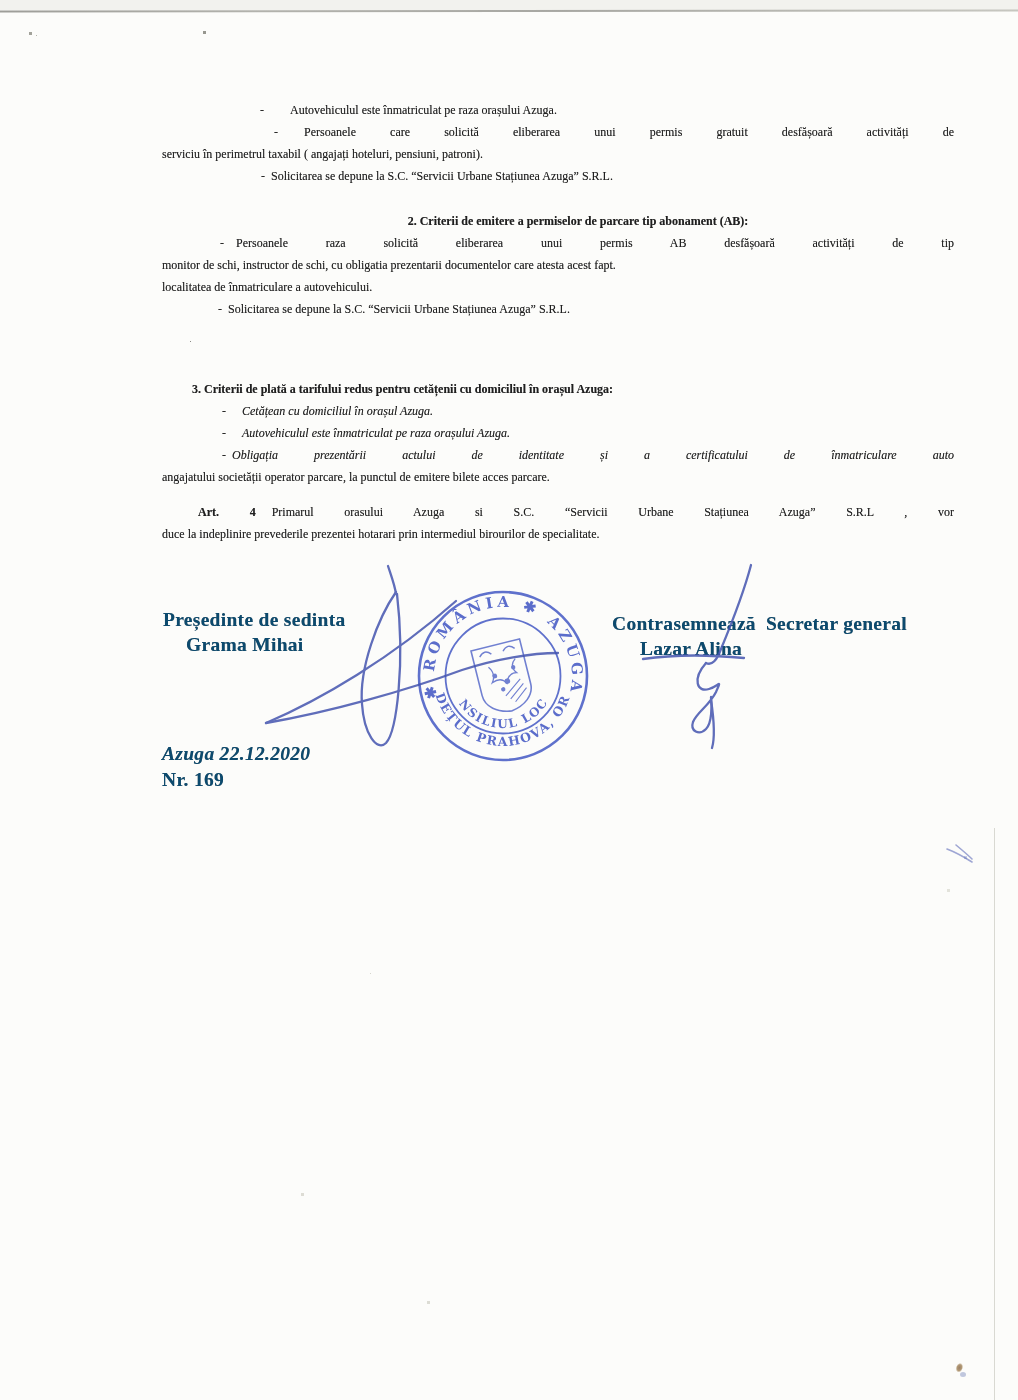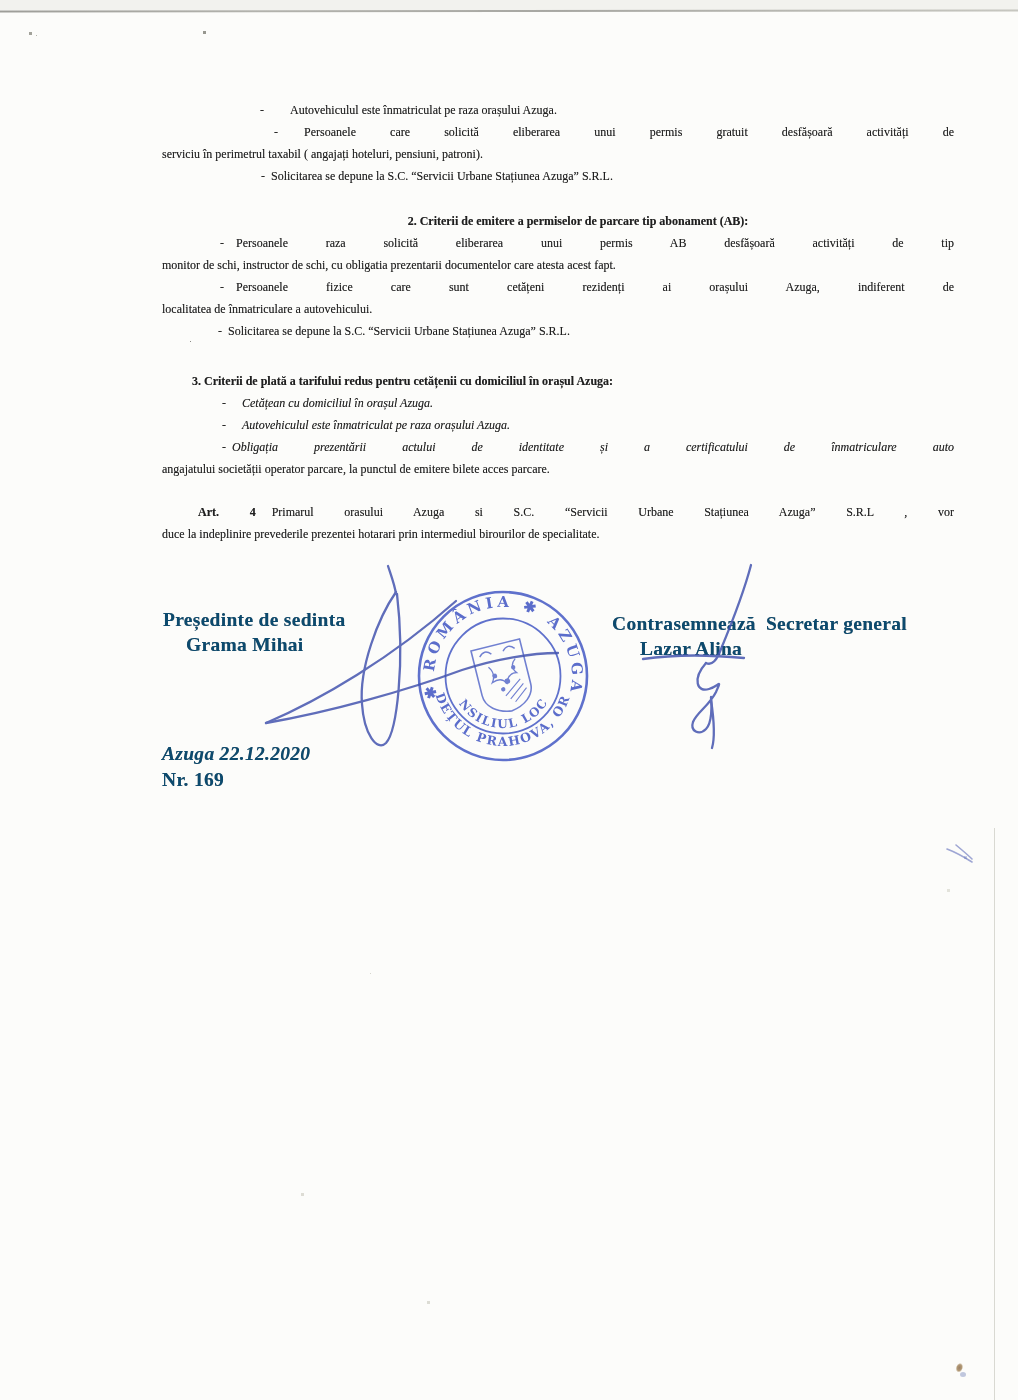--- a/index.html
+++ b/index.html
@@ -26,21 +26,21 @@
     background:#97a3c9;opacity:.6;}
 
   
   .doc{position:absolute;left:162px;width:792px;}
   .line{position:relative;display:block;height:22px;line-height:22px;font-size:12px;
     white-space:nowrap;color:var(--ink,#1f1f1f);
     text-shadow:0 0 .5px rgba(45,45,45,.5);}
   .j{text-align:justify;text-align-last:justify;}
   .b{font-weight:bold;}
   .marker{display:inline;}
-  .g-intro{top:99px;} .g-s2{top:210px;} .g-s3{top:370px;} .g-art4{top:501px;}
+  .g-intro{top:99px;} .g-s2{top:210px;} .g-s3{top:378px;} .g-art4{top:501px;}
   .p98{padding-left:98px;} .p112{padding-left:112px;} .p99{padding-left:99px;}
   .p58{padding-left:58px;} .p56{padding-left:56px;} .p40{padding-left:40px;text-align:center;}
   .p30{padding-left:30px;} .p60{padding-left:60px;font-style:italic;} .p36{padding-left:36px;}
   .mr26{margin-right:26px;} .mr16{margin-right:16px;} .mr12{margin-right:12px;} .mr6{margin-right:6px;}
 
   
   .sigline{position:absolute;font-weight:bold;font-size:19.5px;white-space:nowrap;
     letter-spacing:.3px;color:#0c4a6e;text-shadow:0 0 .5px rgba(40,40,40,.5);}
   .pos-president-title{left:163px;top:609px;}
   .pos-president-name{left:186px;top:634px;}
@@ -67,21 +67,20 @@
   <div class="line p98"><span class="marker mr26">-</span><span>Autovehiculul este înmatriculat pe raza orașului Azuga.</span></div>
   <div class="line p112 j"><span class="marker mr26">-</span><span>Persoanele care solicită eliberarea unui permis gratuit desfășoară activități de</span></div>
   <div class="line">serviciu în perimetrul taxabil ( angajați hoteluri, pensiuni, patroni).</div>
   <div class="line p99"><span class="marker mr6">-</span><span>Solicitarea se depune la S.C. “Servicii Urbane Stațiunea Azuga” S.R.L.</span></div>
 </div>
 
 <div class="doc g-s2">
   <div class="line p40 b">2. Criterii de emitere a permiselor de parcare tip abonament (AB):</div>
   <div class="line p58 j"><span class="marker mr12">-</span><span>Persoanele raza solicită eliberarea unui permis AB desfășoară activități de tip</span></div>
   <div class="line">monitor de schi, instructor de schi, cu obligatia prezentarii documentelor care atesta acest fapt.</div>
-  <div class="line p58 j"><span class="marker mr12">-</span><span>Persoanele fizice care sunt cetățeni rezidenți ai orașului Azuga, indiferent de</span></div>
   <div class="line">localitatea de înmatriculare a autovehicului.</div>
   <div class="line p56"><span class="marker mr6">-</span><span>Solicitarea se depune la S.C. “Servicii Urbane Stațiunea Azuga” S.R.L.</span></div>
 </div>
 
 <div class="doc g-s3">
   <div class="line p30 b">3. Criterii de plată a tarifului redus pentru cetățenii cu domiciliul în orașul Azuga:</div>
   <div class="line p60"><span class="marker mr16">-</span><span>Cetățean cu domiciliul în orașul Azuga.</span></div>
   <div class="line p60"><span class="marker mr16">-</span><span>Autovehiculul este înmatriculat pe raza orașului Azuga.</span></div>
   <div class="line p60 j"><span class="marker mr6">-</span><span>Obligația prezentării actului de identitate și a certificatului de înmatriculare auto</span></div>
   <div class="line">angajatului societății operator parcare, la punctul de emitere bilete acces parcare.</div>

